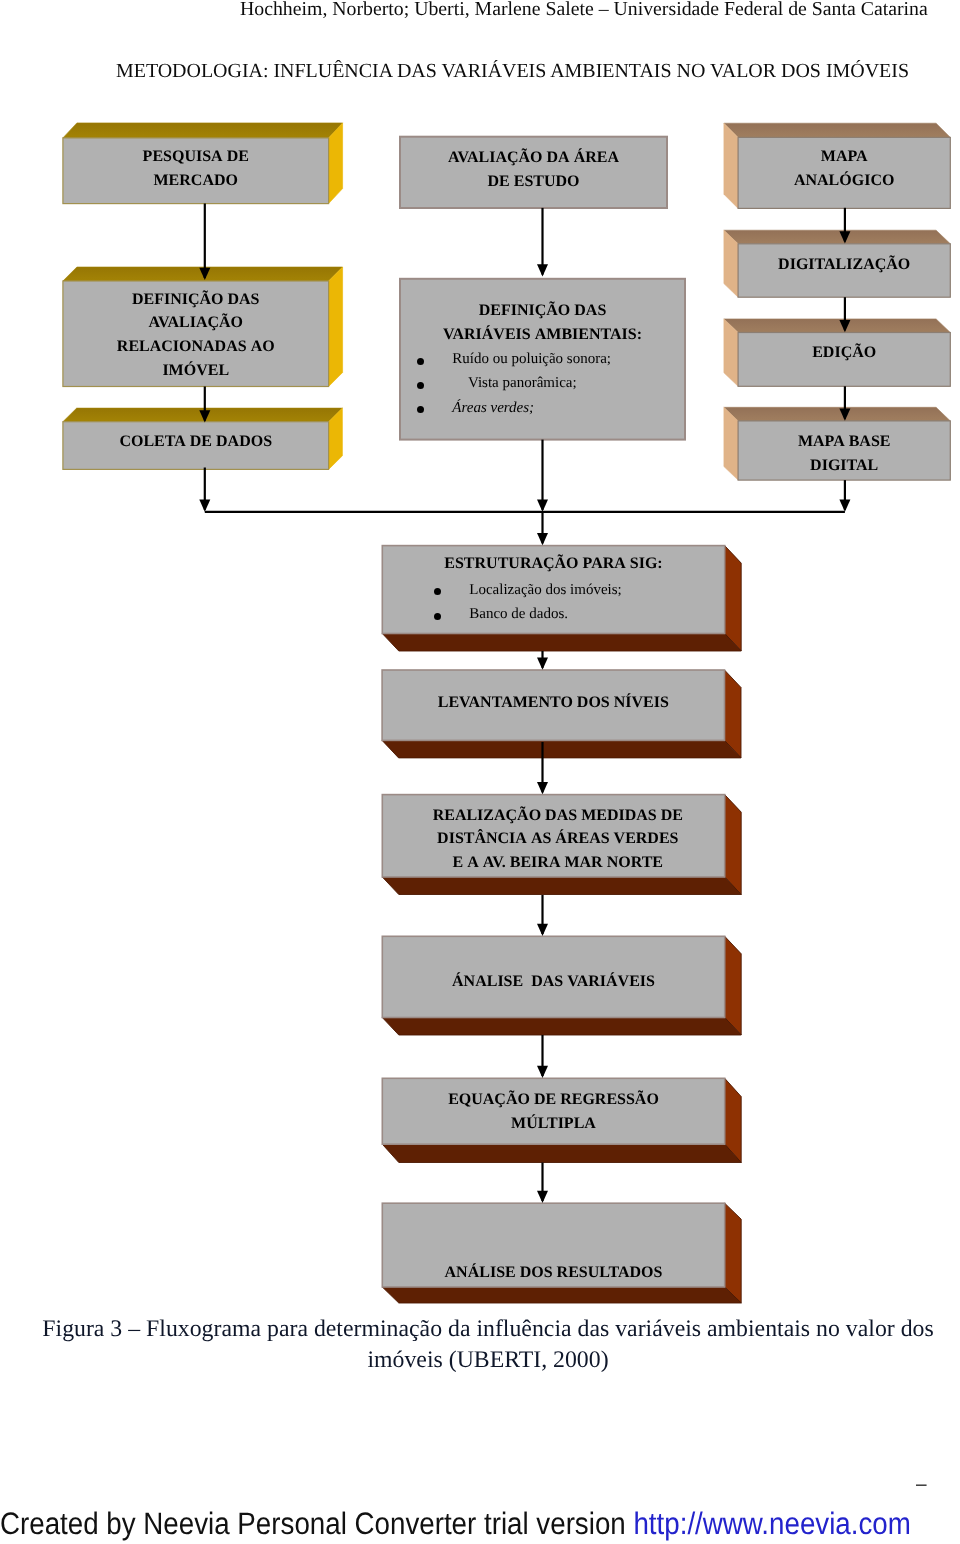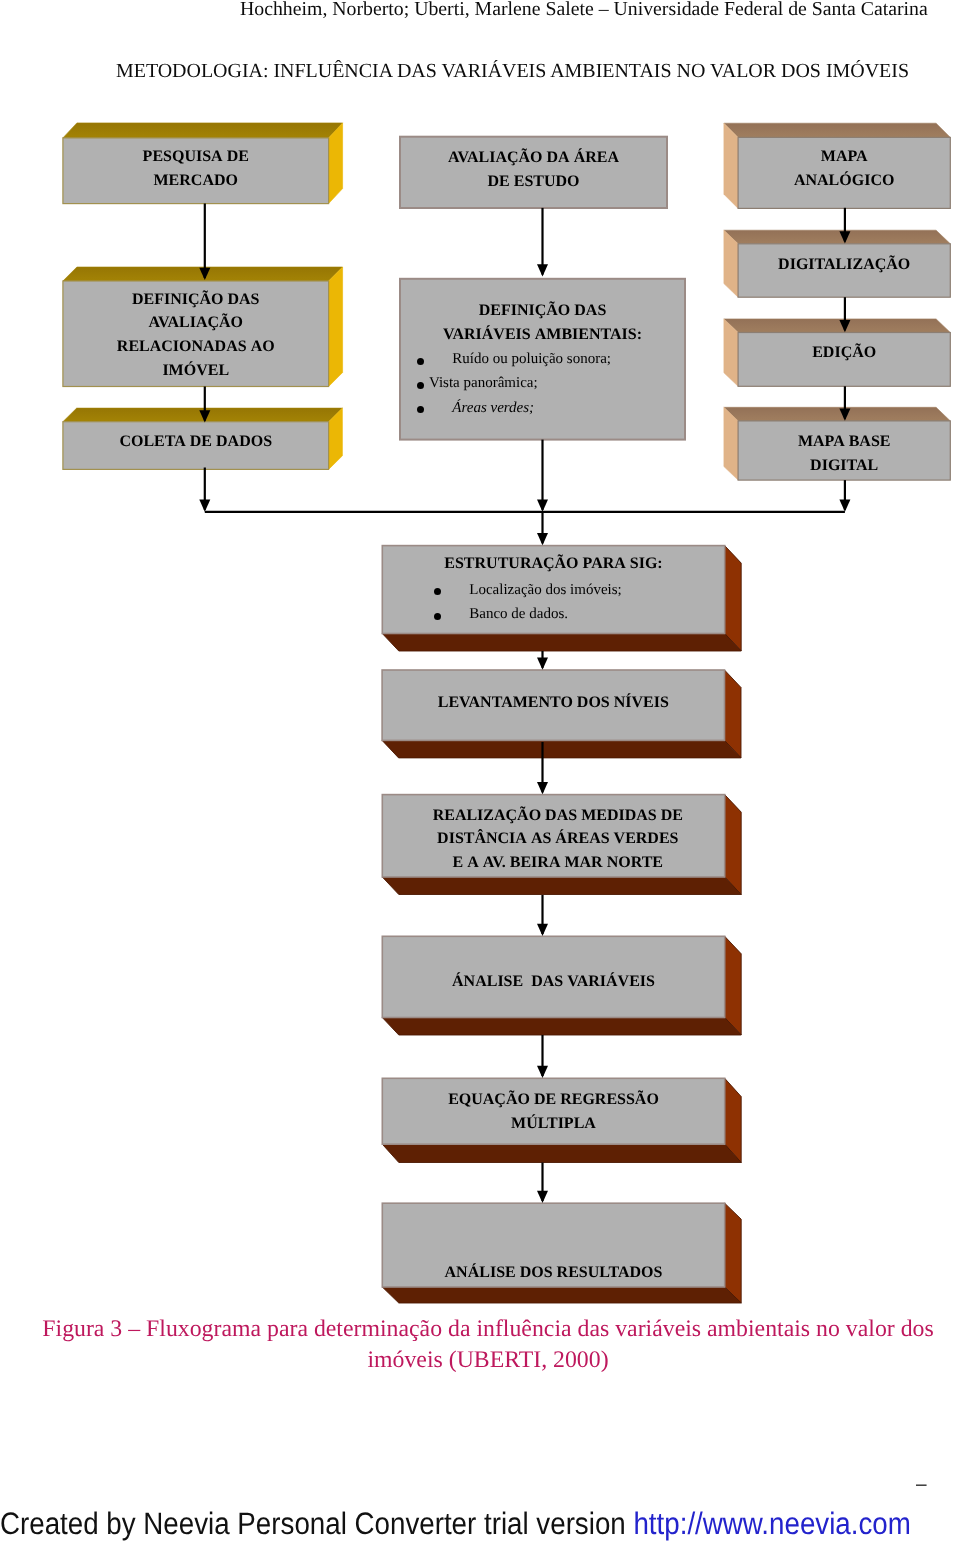--- a/index.html
+++ b/index.html
@@ -7,21 +7,21 @@
   body{width:960px;height:1544px;position:relative;overflow:hidden;
        font-family:"Liberation Serif",serif;color:#000;
        -webkit-font-smoothing:antialiased;text-rendering:geometricPrecision;}
   .page{position:absolute;left:0;top:0;width:960px;height:1544px;will-change:transform;}
 
   .hdr{position:absolute;white-space:nowrap;color:#0d0d0d;}
   #author{left:240px;top:-2px;font-size:19.8px;line-height:22px;}
   #title{left:116px;top:60px;font-size:19.95px;line-height:22px;}
 
   .caption{position:absolute;left:38px;top:1314px;width:900px;text-align:center;
-           font-size:23.8px;line-height:30.8px;color:#be185d;}
+           font-size:23.8px;line-height:30.8px;color:#0f172a;}
 
   .footer{position:absolute;left:0px;top:1507px;width:0;
           font-family:"Liberation Sans",sans-serif;font-size:31px;line-height:34px;color:#111;
           white-space:nowrap;}
   .footer .inner{display:inline-block;transform:scaleX(0.8945);transform-origin:left center;}
   .footer .lnk{color:#2323cc;}
   .dashmark{position:absolute;left:916px;top:1475px;font-family:"Liberation Sans",sans-serif;
             font-size:19px;line-height:19px;color:#111;}
 
   svg.fc{position:absolute;left:0;top:0;width:960px;height:1340px;}
@@ -182,21 +182,21 @@
           <div>IMÓVEL</div>
         </div>
       </div>
       <div class="nd" style="left: 400px; top: 280.8px; width: 285px; height: 160.8px;">
         <div class="ttl">
           <div>DEFINIÇÃO&nbsp;DAS</div>
           <div>VARIÁVEIS&nbsp;AMBIENTAIS:</div>
         </div>
         <ul>
           <li style="padding-left: 52.3px;"><span class="dot" style="left: 16.7px;"></span><span>Ruído ou poluição sonora;</span></li>
-          <li style="padding-left: 29px;"><span class="dot" style="left: 16.7px;"></span><span>Vista panorâmica;</span></li>
+          <li style="padding-left: 68px;"><span class="dot" style="left: 16.7px;"></span><span>Vista panorâmica;</span></li>
           <li style="padding-left: 52.3px; font-style: italic;"><span class="dot" style="left: 16.7px;"></span><span>Áreas verdes;</span></li>
         </ul>
       </div>
       <div class="nd" style="left: 738.1px; top: 239.4px; width: 212.2px; height: 53.4px; align-items: center;">
         <div class="ttl">
           <div>DIGITALIZAÇÃO</div>
         </div>
       </div>
       <div class="nd" style="left: 62.9px; top: 419.7px; width: 265.7px; height: 47.7px;">
         <div class="ttl">

